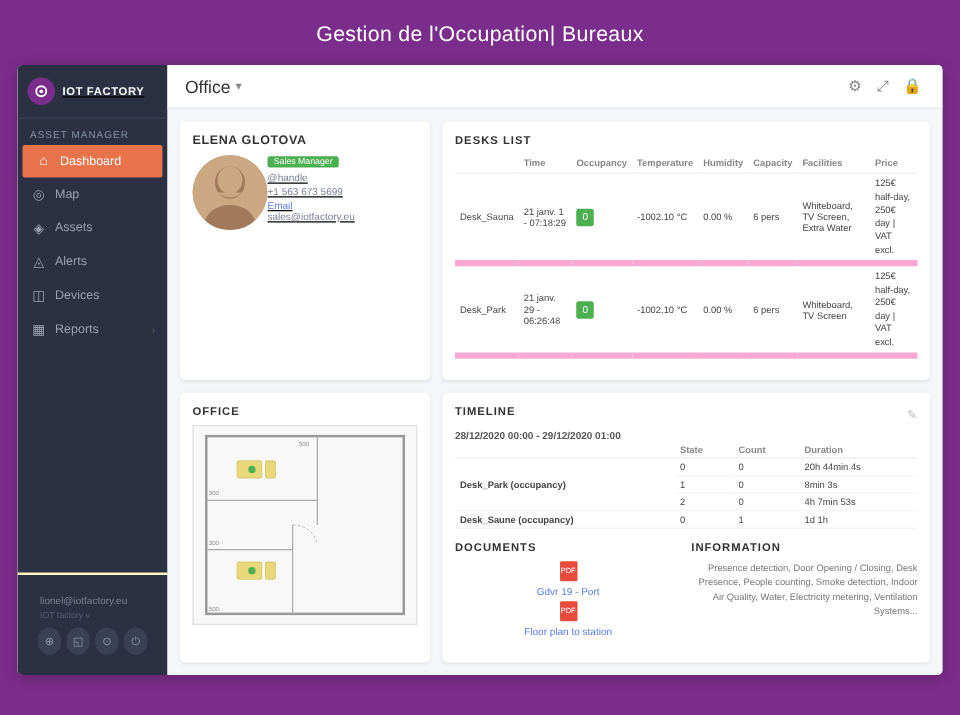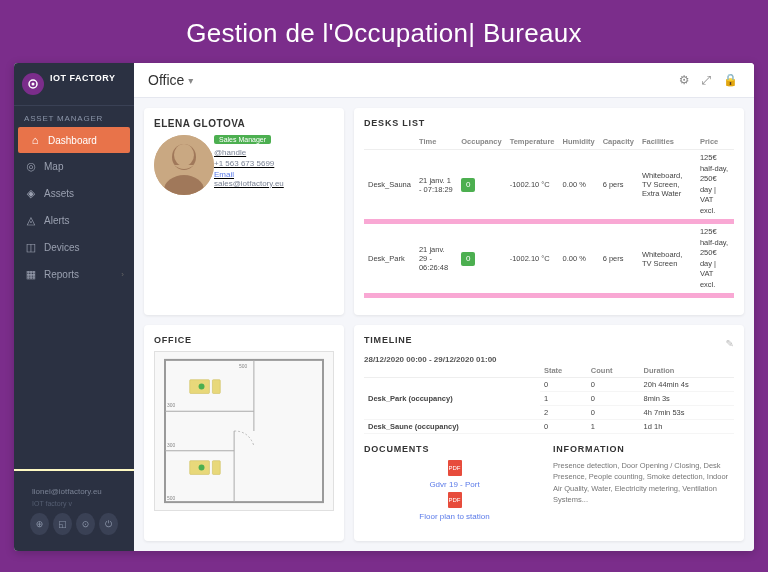--- a/index.html
+++ b/index.html
@@ -12,21 +12,21 @@
     }
 
     
     .page-header {
       background: #7b2d8b;
       text-align: center;
       padding: 18px 0 14px;
     }
     .page-header h1 {
       color: white;
-      font-size: 26px;
+      font-size: 17px;
       font-weight: 400;
       letter-spacing: 0.3px;
     }
 
     
     .app-container {
       display: flex;
       background: #f0f0f0;
       margin: 0 14px 10px 14px;
       height: 488px;
@@ -38,23 +38,24 @@
     
     .sidebar {
       width: 120px;
       background: #2b3142;
       display: flex;
       flex-direction: column;
       flex-shrink: 0;
     }
     .sidebar-logo {
       display: flex;
-      align-items: flex-start;
+      align-items: center;
       padding: 10px 8px;
       border-bottom: 1px solid #3a4155;
+      text-decoration: underline;
     }
     .sidebar-logo-icon {
       width: 22px;
       height: 22px;
       background: #7b2d8b;
       border-radius: 50%;
       display: flex;
       align-items: center;
       justify-content: center;
       margin-right: 6px;
@@ -341,20 +342,21 @@
       align-items: center;
       justify-content: center;
       color: white;
       font-size: 6px;
       flex-shrink: 0;
     }
     .info-text {
       font-size: 7.5px;
       color: #777;
       line-height: 1.5;
+      text-align: right;
     }
     .edit-icon-small { color: #bbb; cursor: pointer; font-size: 10px; }
   </style>
 </head>
 <body>
 
 <div class="page-header">
   <h1>Gestion de l'Occupation| Bureaux</h1>
 </div>
 

